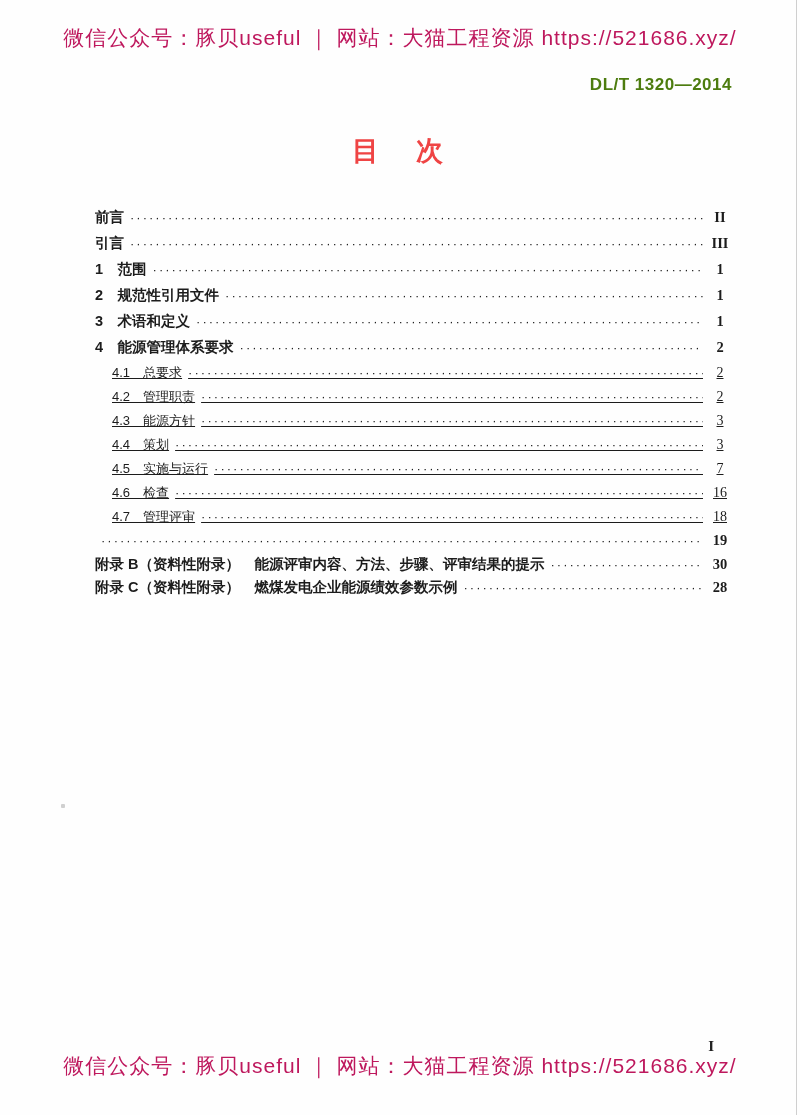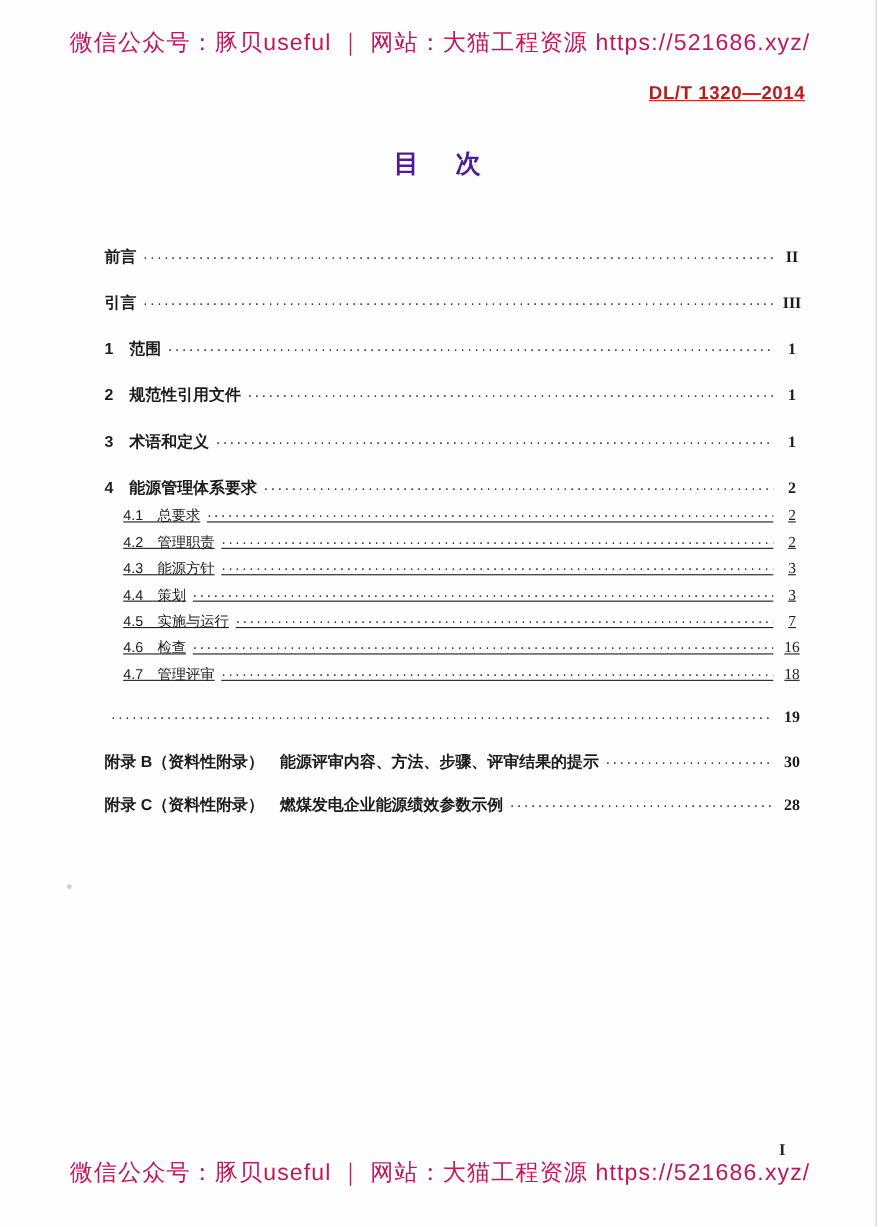--- a/index.html
+++ b/index.html
@@ -20,36 +20,35 @@
     font-size:21px;
     letter-spacing:1px;
     white-space:nowrap;
   }
   .wm-top { top:24px; }
   .wm-bottom { top:1052px; }
 
   .doc-number {
     position:absolute; top:75px; right:68px;
     font-weight:bold; font-size:17px; letter-spacing:0.5px;
-    color:#b91c1c;
-    text-decoration:underline;
+    color:#4d7c0f;
   }
 
   .page-title {
     position:absolute; top:133px; left:0; width:100%;
     text-align:center;
-    font-size:23px; font-weight:bold; letter-spacing:5px;
-    color:#4c1d95;
+    font-size:27px; font-weight:bold; letter-spacing:5px;
+    color:#ef4444;
   }
 
   .toc {
     position:absolute; top:208px; left:95px; width:638px;
   }
   .toc-row { display:flex; align-items:baseline; }
-  .lvl0 { height:26px; font-size:14.5px; font-weight:bold;margin-top:16px; }
+  .lvl0 { height:26px; font-size:14.5px; font-weight:bold; }
   .lvl1 { height:24px; font-size:13px; font-weight:normal; padding-left:17px;text-decoration:underline; }
   .appx { height:23px; }
 
   .toc-label { white-space:nowrap; flex:0 0 auto; }
   .toc-leader {
     flex:1 1 auto; overflow:hidden; white-space:nowrap;
     margin:0 4px 0 6px;
     color:#222; font-weight:normal;
   }
   .toc-leader::after {

